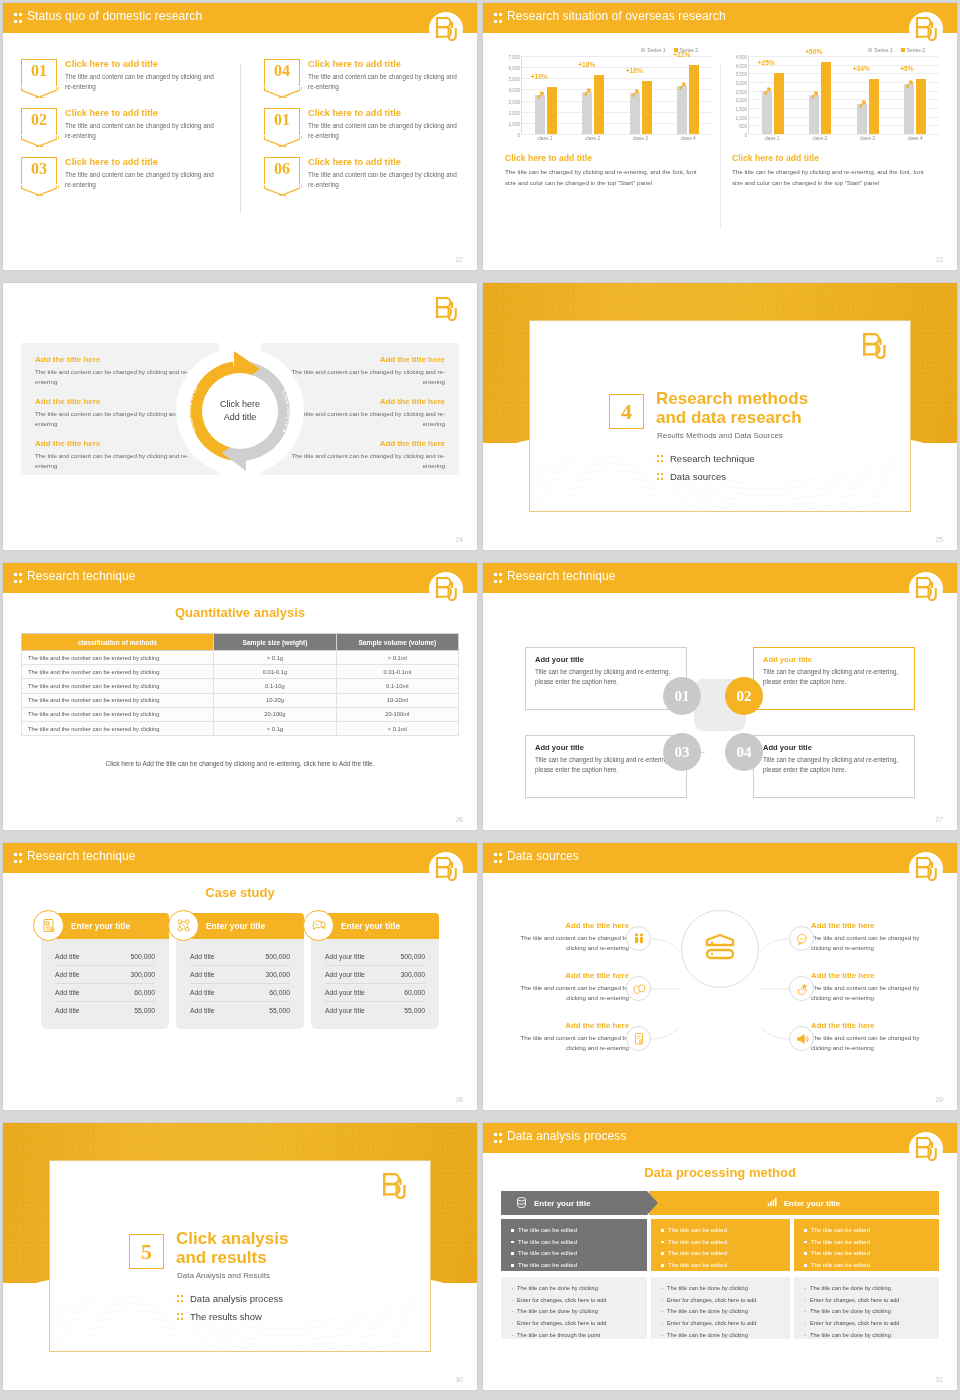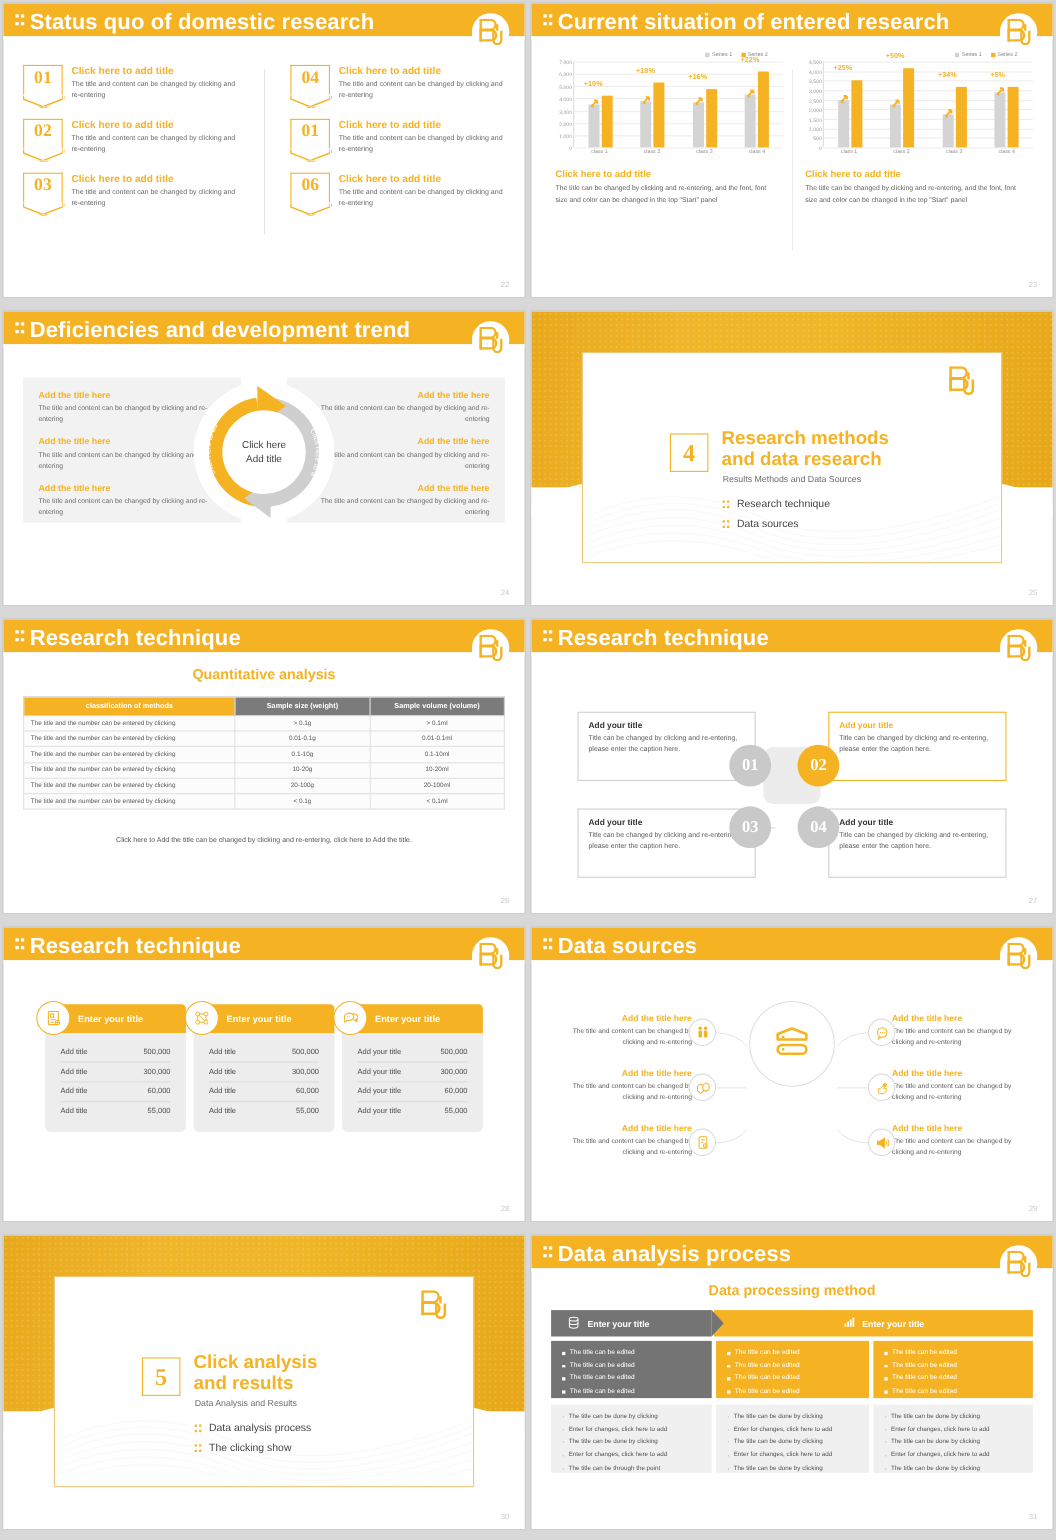--- a/index.html
+++ b/index.html
@@ -13,21 +13,21 @@
   .slide { position: relative; background: #fff; width: 474px; height: 267px; margin: 3px; overflow: hidden; box-shadow: 0 0 1px rgba(0,0,0,.25); }
 
   
   .hdr { position: absolute; left: 0; top: 0; width: 100%; height: 30px; background: #F5B323; }
   .hdr .dots { position: absolute; left: 11px; top: 9px; width: 9px; height: 13px; }
   .hdr .dots i { position: absolute; width: 3px; height: 3px; background: #fff; display: block; }
   .hdr .dots i:nth-child(1){left:0;top:1px}
   .hdr .dots i:nth-child(2){left:0;top:8px}
   .hdr .dots i:nth-child(3){left:5px;top:1px}
   .hdr .dots i:nth-child(4){left:5px;top:8px}
-  .hdr h2 { position: absolute; left: 24px; top: 6px; color: #fff; font-size: 20px; font-weight: bold; letter-spacing: .1px; }
+  .hdr h2 { position: absolute; left: 24px; top: 6px; color: #fff; font-size: 12px; font-weight: normal; letter-spacing: .1px; }
   .hdr-under { position: absolute; left: 0; top: 30px; width: 100%; height: 4px; background: #fff; }
 
   
   .bu { position: absolute; right: 14px; top: 9px; width: 34px; height: 34px; border-radius: 50%; background: #fff; z-index: 5; }
   .bu svg { position: absolute; left: 6px; top: 5px; }
   .pg { position: absolute; right: 14px; bottom: 7px; font-size: 7px; color: #c9c9c9; }
 
   
   .s1-wrap { position: absolute; left: 18px; top: 56px; right: 18px; display: flex; }
   .s1-col { width: 50%; }
@@ -275,21 +275,21 @@
   </div>
 
   <div class="slide">
     <div class="hdr">
         <span class="dots">
           <i></i>
           <i></i>
           <i></i>
           <i></i>
         </span>
-      <h2>Current situation of entered research</h2>
+      <h2>Research situation of overseas research</h2>
       </div>
     <div class="hdr-under"></div>
     <div class="bu">
         <svg width="24" height="24" viewBox="0 0 24 24">
           <use href="#bulogo"></use>
         </svg>
       </div>
     <div class="ch-sep"></div>
     <div class="ch-wrap">
       <div class="ch-col">
@@ -464,29 +464,20 @@
             <span>class 4</span>
           </div>
         <div class="ch-t">Click here to add title</div>
         <div class="ch-p">The title can be changed by clicking and re-entering, and the font, font size and color can be changed in the top "Start" panel</div>
       </div>
     </div>
     <div class="pg">23</div>
   </div>
 
   <div class="slide">
-    <div class="hdr">
-        <span class="dots">
-          <i></i>
-          <i></i>
-          <i></i>
-          <i></i>
-        </span>
-      <h2>Deficiencies and development trend</h2>
-      </div>
     <div class="hdr-under"></div>
     <div class="bu">
         <svg width="24" height="24" viewBox="0 0 24 24">
           <use href="#bulogo"></use>
         </svg>
       </div>
     <div class="cyc-panel l">
       <div class="cyc-blk">
           <h4>Add the title here</h4>
           <p>The title and content can be changed by clicking and re-entering</p>
@@ -698,20 +689,21 @@
           <i></i>
         </span>
       <h2>Research technique</h2>
       </div>
     <div class="hdr-under"></div>
     <div class="bu">
         <svg width="24" height="24" viewBox="0 0 24 24">
           <use href="#bulogo"></use>
         </svg>
       </div>
+    <div class="ctitle">Case study</div>
 
     <div class="cs-card" style="left:38px">
       <div class="cs-head">
         <span class="cs-ico">
           <svg width="15" height="15" viewBox="0 0 20 20" fill="none" stroke="#F5B323" stroke-width="1.3">
               <rect x="4" y="2" width="12" height="16" rx="1"></rect>
               <rect x="6.5" y="5" width="4" height="4"></rect>
               <path d="M7 12h6M7 15h4"></path>
               <circle cx="15" cy="15.5" r="2.6" fill="#fff"></circle>
               <path d="M15 14.2v2.6M13.7 15.5h2.6"></path>
@@ -946,21 +938,21 @@
             </span>
           <span>Data analysis process</span>
           </div>
         <div class="sec-li" style="top:150px">
           <span class="d">
               <i></i>
               <i></i>
               <i></i>
               <i></i>
             </span>
-          <span>The clicking show</span>
+          <span>The results show</span>
           </div>
       </div>
     </div>
     <div class="pg">30</div>
   </div>
 
   <div class="slide">
     <div class="hdr">
         <span class="dots">
           <i></i>

